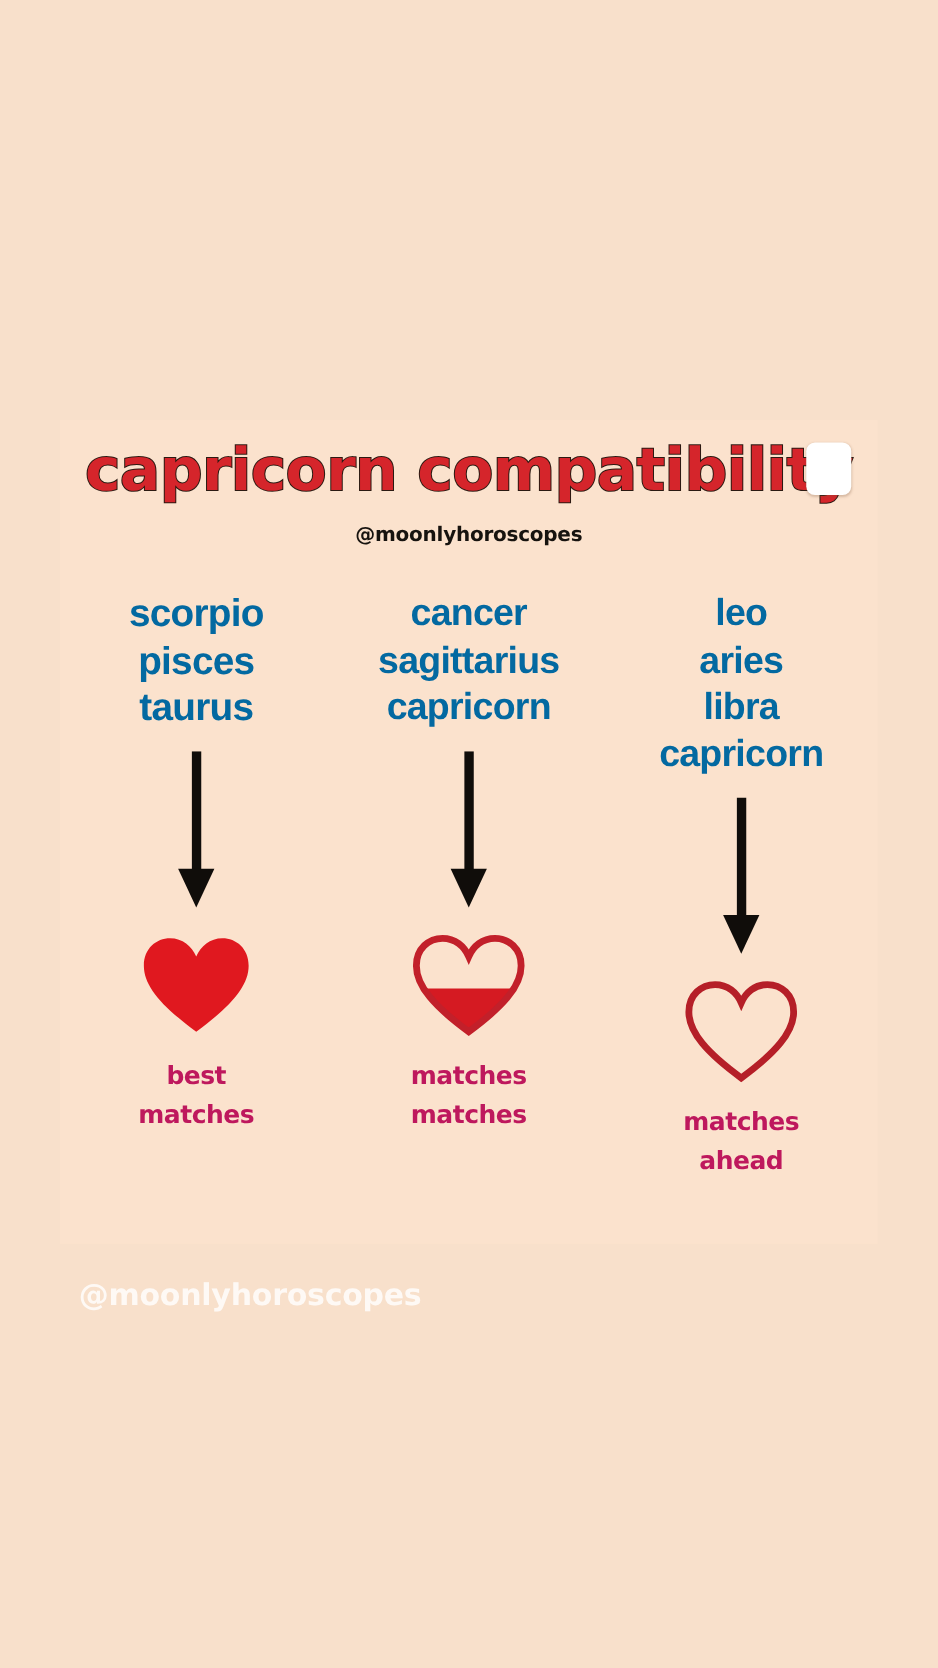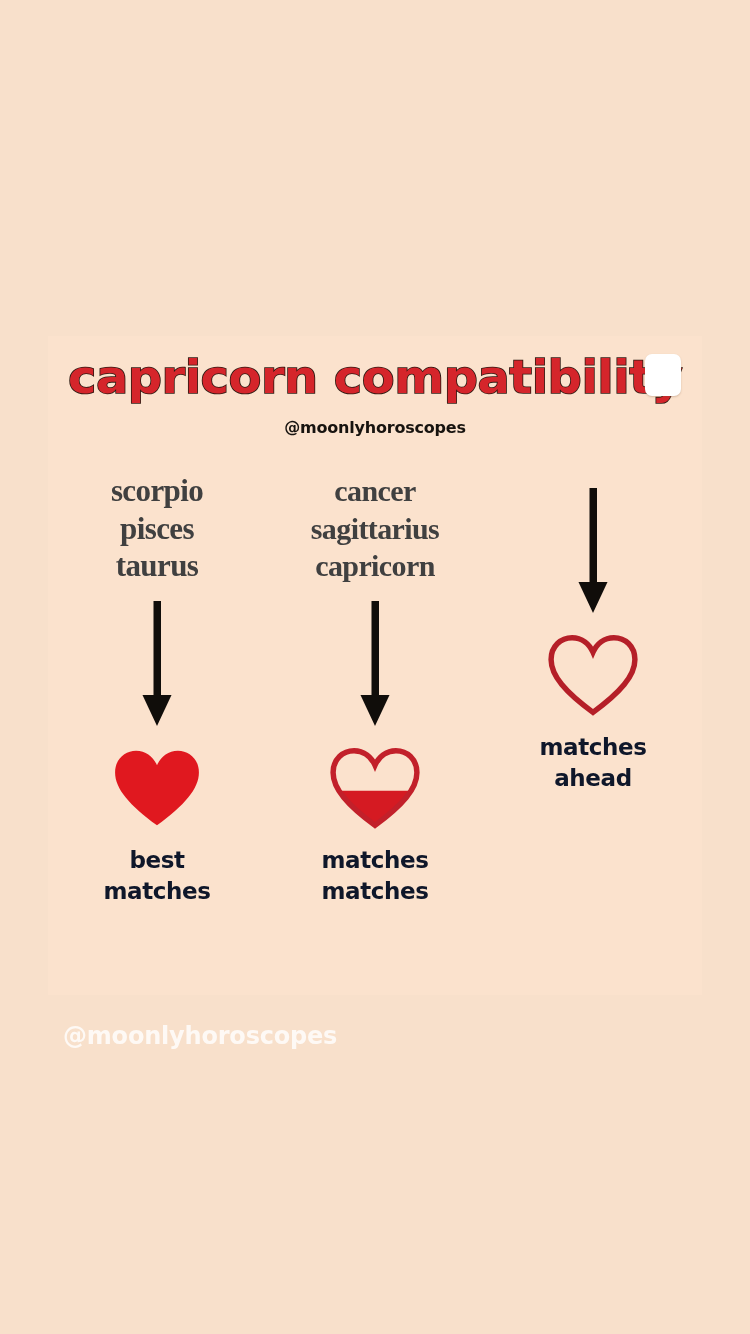--- a/index.html
+++ b/index.html
@@ -88,25 +88,25 @@
   .col-2 { flex: 0 0 218px; }
   .col-3 { flex: 0 0 218px; }
 
   .sign-list {
     margin: 0;
     padding: 0;
     list-style: none;
     text-align: center;
   }
   .sign-item {
-    font-family: Liberation Serif, serif;
+    font-family: Liberation Sans, sans-serif;
     font-weight: 700;
     font-size: 31px;
     line-height: 37.5px;
-    color: #404040;
+    color: #0369a1;
     letter-spacing: -0.6px;
     white-space: nowrap;
   }
   .col-2 .sign-item { font-size: 30px; }
   .col-3 .sign-item { font-size: 30px; }
 
   
   .arrow-wrap {
     margin-top: 16px;
     height: 132px;
@@ -125,23 +125,23 @@
     align-items: center;
   }
   .heart-svg { display: block; }
 
   
   .caption {
     margin-top: 14px;
     text-align: center;
     font-family: "DejaVu Sans", sans-serif;
     font-weight: 700;
-    font-size: 23px;
+    font-size: 20px;
     line-height: 31px;
-    color: #0f172a;
+    color: #be185d;
     letter-spacing: -0.4px;
   }
   .caption .cap-line { display: block; }
 
   
   #watermark {
     position: absolute;
     left: 63px;
     top: 1022px;
     font-family: "DejaVu Sans", sans-serif;
@@ -217,20 +217,26 @@
         </svg>
       </div>
 
       <div class="caption">
         <span class="cap-line">matches</span>
         <span class="cap-line">matches</span>
       </div>
     </div>
 
     <div class="col col-3">
+      <ul class="sign-list">
+        <li class="sign-item">leo</li>
+        <li class="sign-item">aries</li>
+        <li class="sign-item">libra</li>
+        <li class="sign-item">capricorn</li>
+      </ul>
 
       <div class="arrow-wrap">
         <svg class="arrow-svg" width="36" height="126" viewBox="0 0 36 126">
           <rect x="14.5" y="0" width="7.5" height="96" fill="#100d0a"></rect>
           <polygon points="18,125 3.5,94 32.5,94" fill="#100d0a"></polygon>
         </svg>
       </div>
 
       <div class="heart-wrap">
         <svg class="heart-svg" width="92" height="82" viewBox="0 0 100 90">

